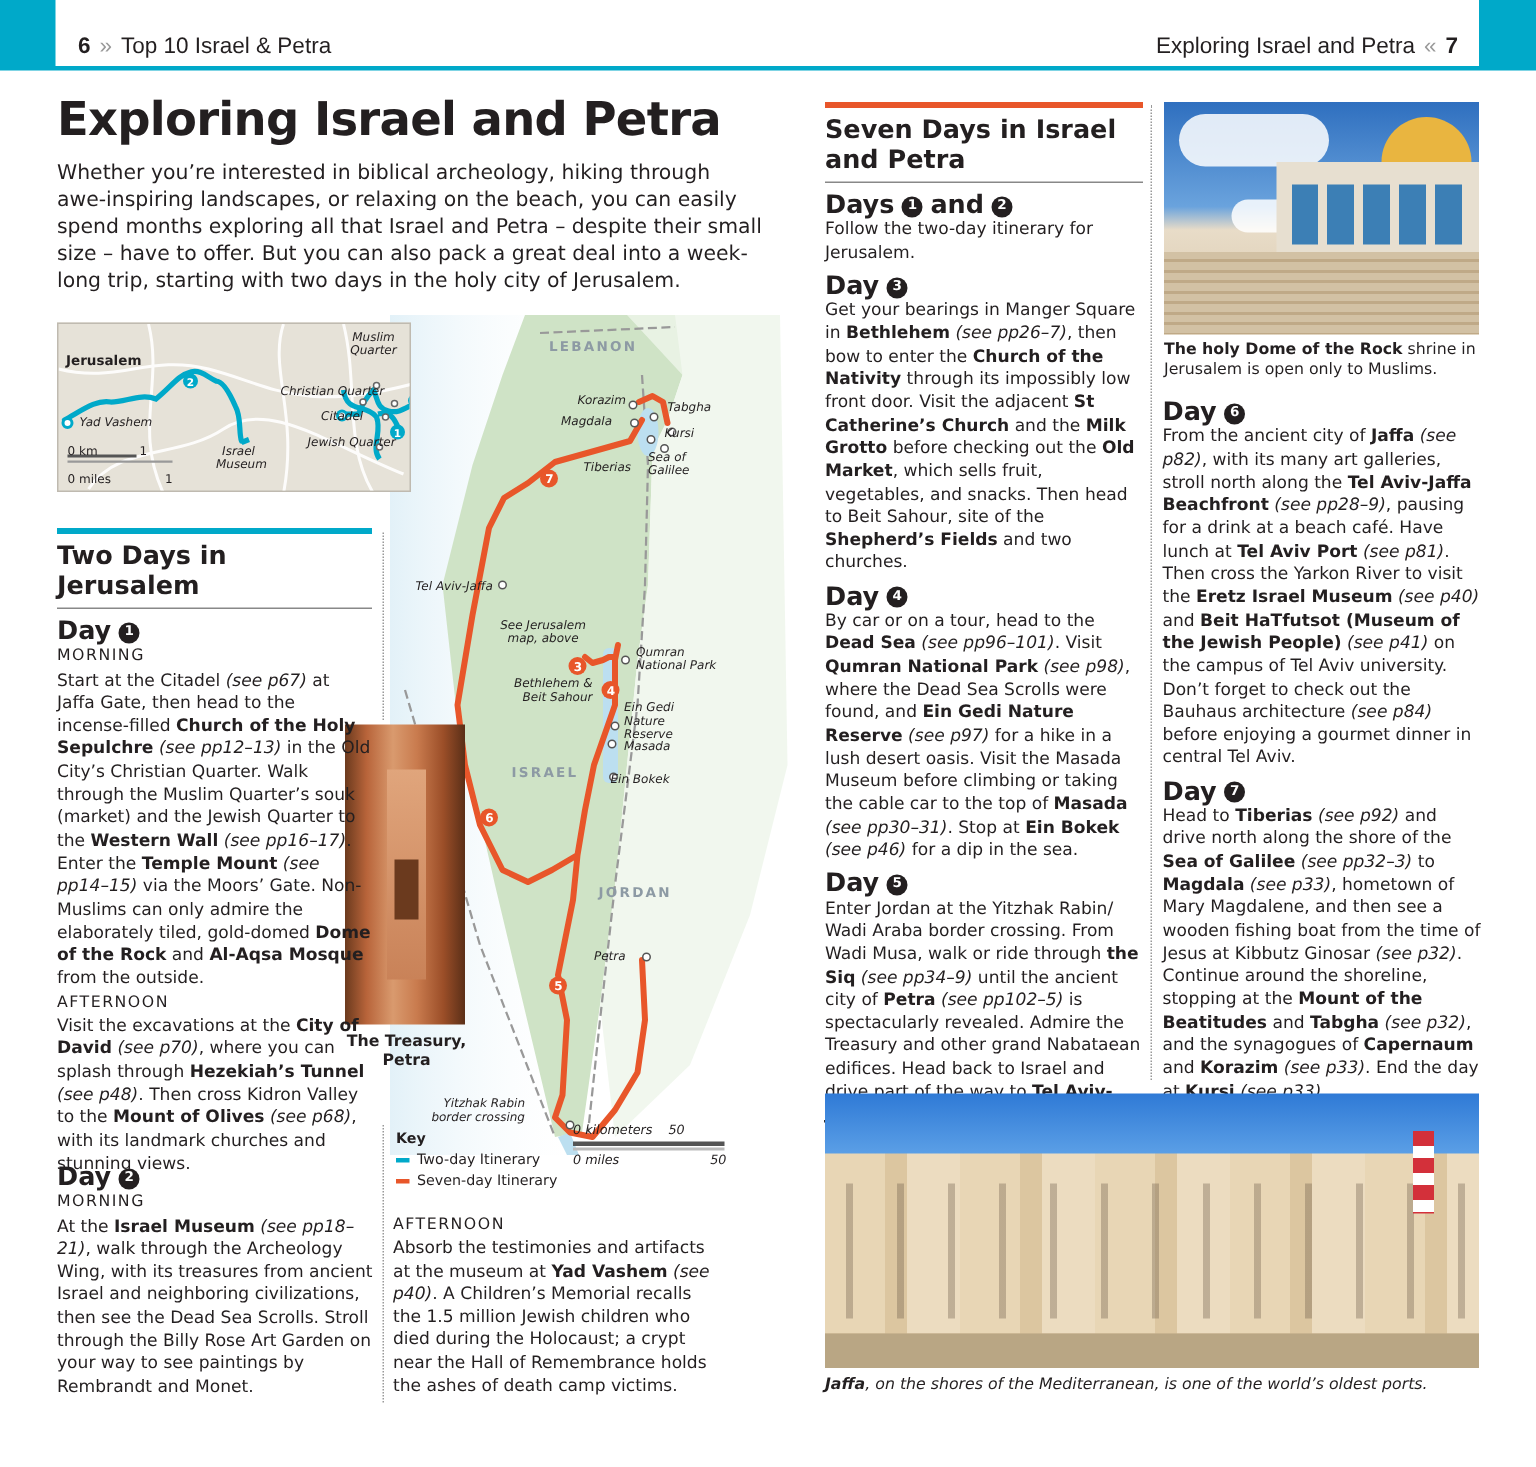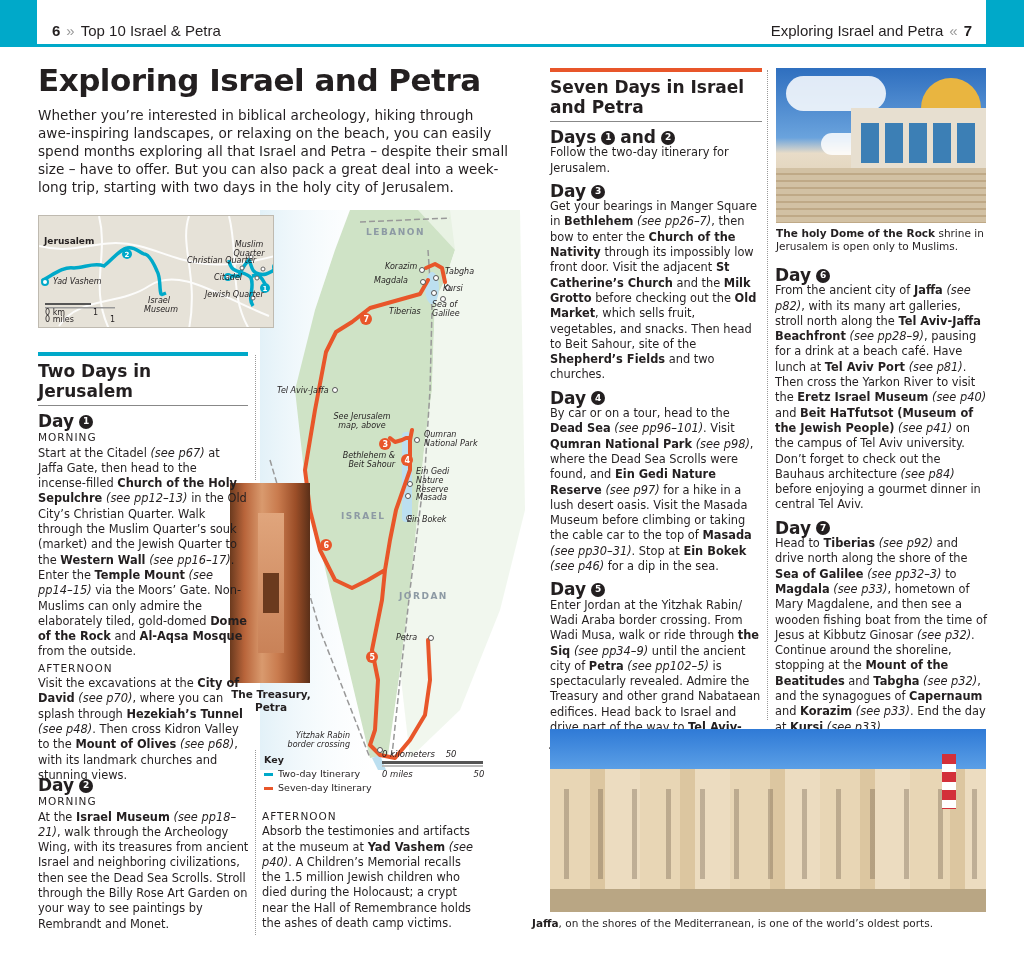--- a/index.html
+++ b/index.html
@@ -173,27 +173,27 @@
         <circle cx="224" cy="53" r="2"></circle>
         <circle cx="218" cy="62" r="2"></circle>
         <circle cx="214" cy="82" r="2"></circle>
       </g>
     <rect x="6" y="87" width="46" height="2" fill="#555"></rect>
     <rect x="6" y="91" width="70" height="1.5" fill="#999"></rect>
   </svg>
   <div class="inset-title">Jerusalem</div>
   <div class="map-label" style="left:14px;top:61px;">Yad Vashem</div>
   <div class="map-label" style="left:105px;top:80px;width:30px;white-space:normal;text-align:center;">Israel Museum</div>
-  <div class="map-label" style="left:190px;top:24px;width:40px;white-space:normal;text-align:center;">Muslim Quarter</div>
+  <div class="map-label" style="left:190px;top:4px;width:40px;white-space:normal;text-align:center;">Muslim Quarter</div>
 
   <div class="map-label" style="left:148px;top:40px;">Christian Quarter</div>
   <div class="map-label" style="left:175px;top:57px;">Citadel</div>
   <div class="map-label" style="left:166px;top:74px;">Jewish Quarter</div>
 
-  <div class="map-label" style="left:6px;top:92px;font-style:normal;"><span>0 km</span><span style="margin-left:28px;">1</span></div>
+  <div class="map-label" style="left:6px;top:80px;font-style:normal;"><span>0 km</span><span style="margin-left:28px;">1</span></div>
   <div class="map-label" style="left:6px;top:99px;font-style:normal;"><span>0 miles</span><span style="margin-left:36px;">1</span></div>
 </div>
 
 <div class="photo" style="left:230px;top:483px;width:80px;height:200px;background:linear-gradient(90deg,#6b3a1e 0%,#b8643a 18%,#d99a6e 40%,#c97b4e 60%,#9b4e28 82%,#5a2f18 100%);">
   <div style="position:absolute;left:28px;top:30px;width:26px;height:140px;background:linear-gradient(#e0a57c,#c98258);"></div>
   <div style="position:absolute;left:33px;top:90px;width:16px;height:40px;background:#6b3a1e;"></div>
 </div>
 <div class="caption" style="left:230px;top:688px;width:82px;text-align:center;font-weight:700;">The Treasury, Petra</div>
 
 <div class="dotted-v" style="left:255px;top:355px;height:125px;"></div>
@@ -274,13 +274,13 @@
     </div>
   <p>Head to <b>Tiberias</b> <i>(see p92)</i> and drive north along the shore of the <b>Sea of Galilee</b> <i>(see pp32–3)</i> to <b>Magdala</b> <i>(see p33)</i>, hometown of Mary Magdalene, and then see a wooden fishing boat from the time of Jesus at Kibbutz Ginosar <i>(see p32)</i>. Continue around the shoreline, stopping at the <b>Mount of the Beatitudes</b> and <b>Tabgha</b> <i>(see p32)</i>, and the synagogues of <b>Capernaum</b> and <b>Korazim</b> <i>(see p33)</i>. End the day at <b>Kursi</b> <i>(see p33)</i>.</p>
 </div>
 
 <div class="photo" style="left:550px;top:729px;width:436px;height:183px;background:linear-gradient(#2f7ad6 0%,#5b9fe6 22%,#e6d2b0 24%,#d9c09a 80%,#c7b08c 100%);">
   <div style="position:absolute;left:0;top:40px;width:436px;height:120px;background:repeating-linear-gradient(90deg,#e8d6b5 0 40px,#dcc6a0 40px 55px,#ecdcc0 55px 90px);"></div>
   <div style="position:absolute;left:0;top:60px;width:436px;height:90px;background:repeating-linear-gradient(90deg,transparent 0 14px,#6b5a48 14px 19px,transparent 19px 34px);opacity:0.35;"></div>
   <div style="position:absolute;left:392px;top:25px;width:14px;height:55px;background:repeating-linear-gradient(#d3303a 0 10px,#fff 10px 18px);"></div>
   <div style="position:absolute;left:0;top:160px;width:436px;height:23px;background:#b9a684;"></div>
 </div>
-<div class="caption" style="left:532px;top:917px;width:440px;"><b>Jaffa</b><span>, on the shores of the Mediterranean, is one of the world’s oldest ports.</span></div>
+<div class="caption" style="left:550px;top:917px;width:440px;font-style:italic;"><b>Jaffa</b><span>, on the shores of the Mediterranean, is one of the world’s oldest ports.</span></div>
 
 </body></html>

